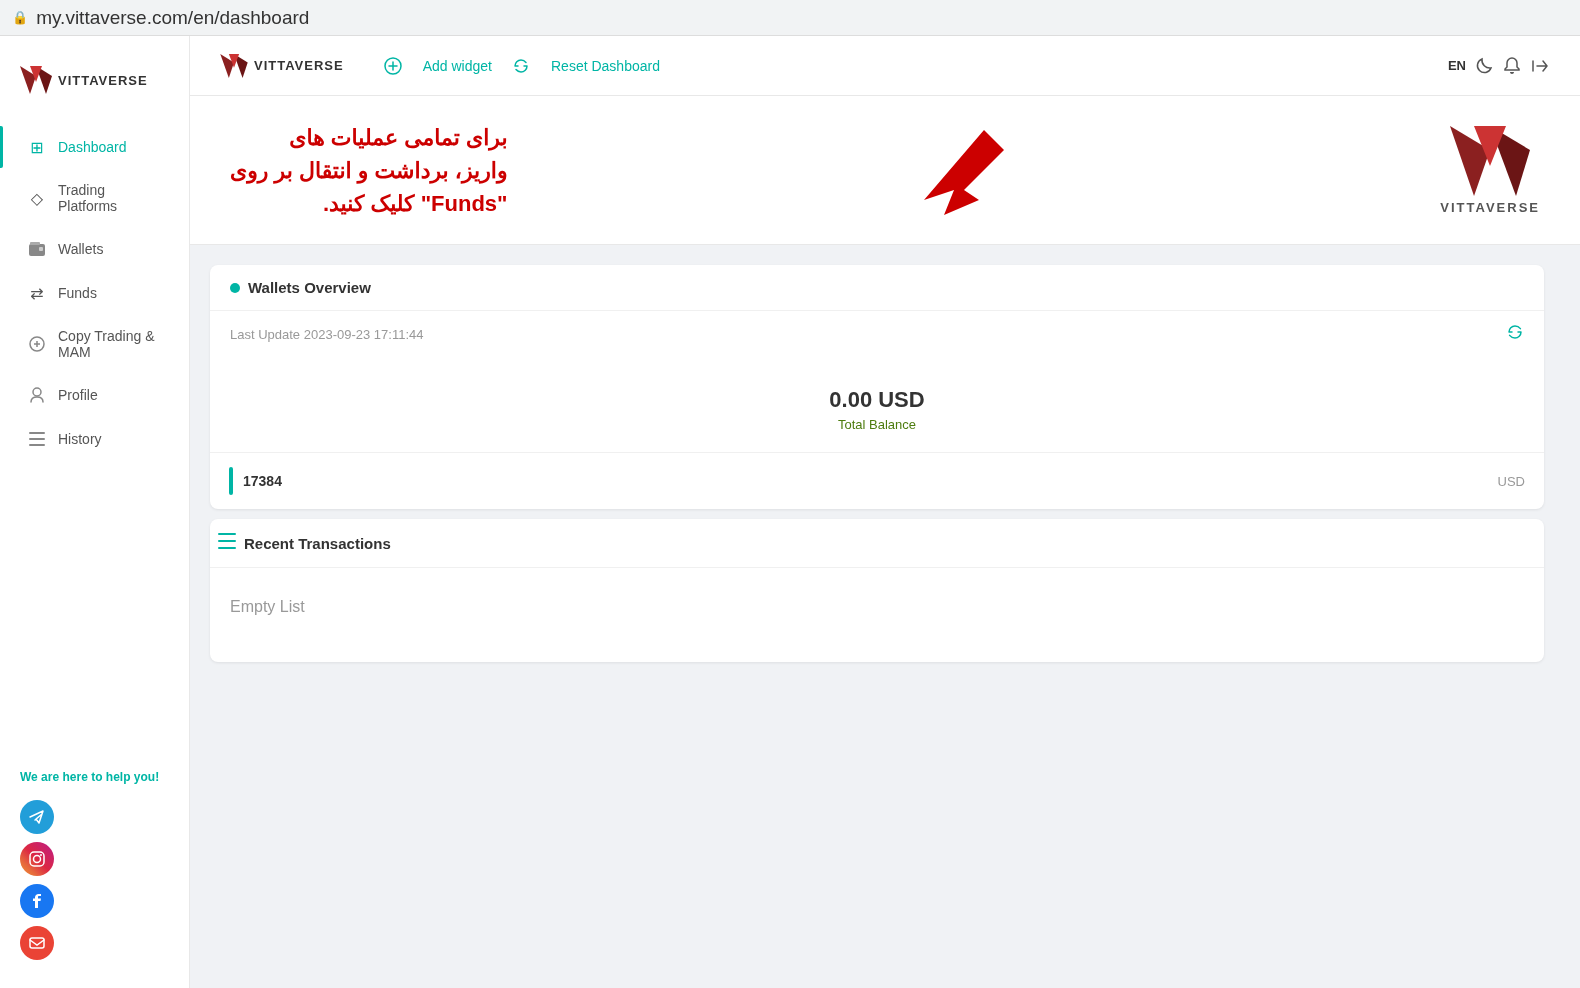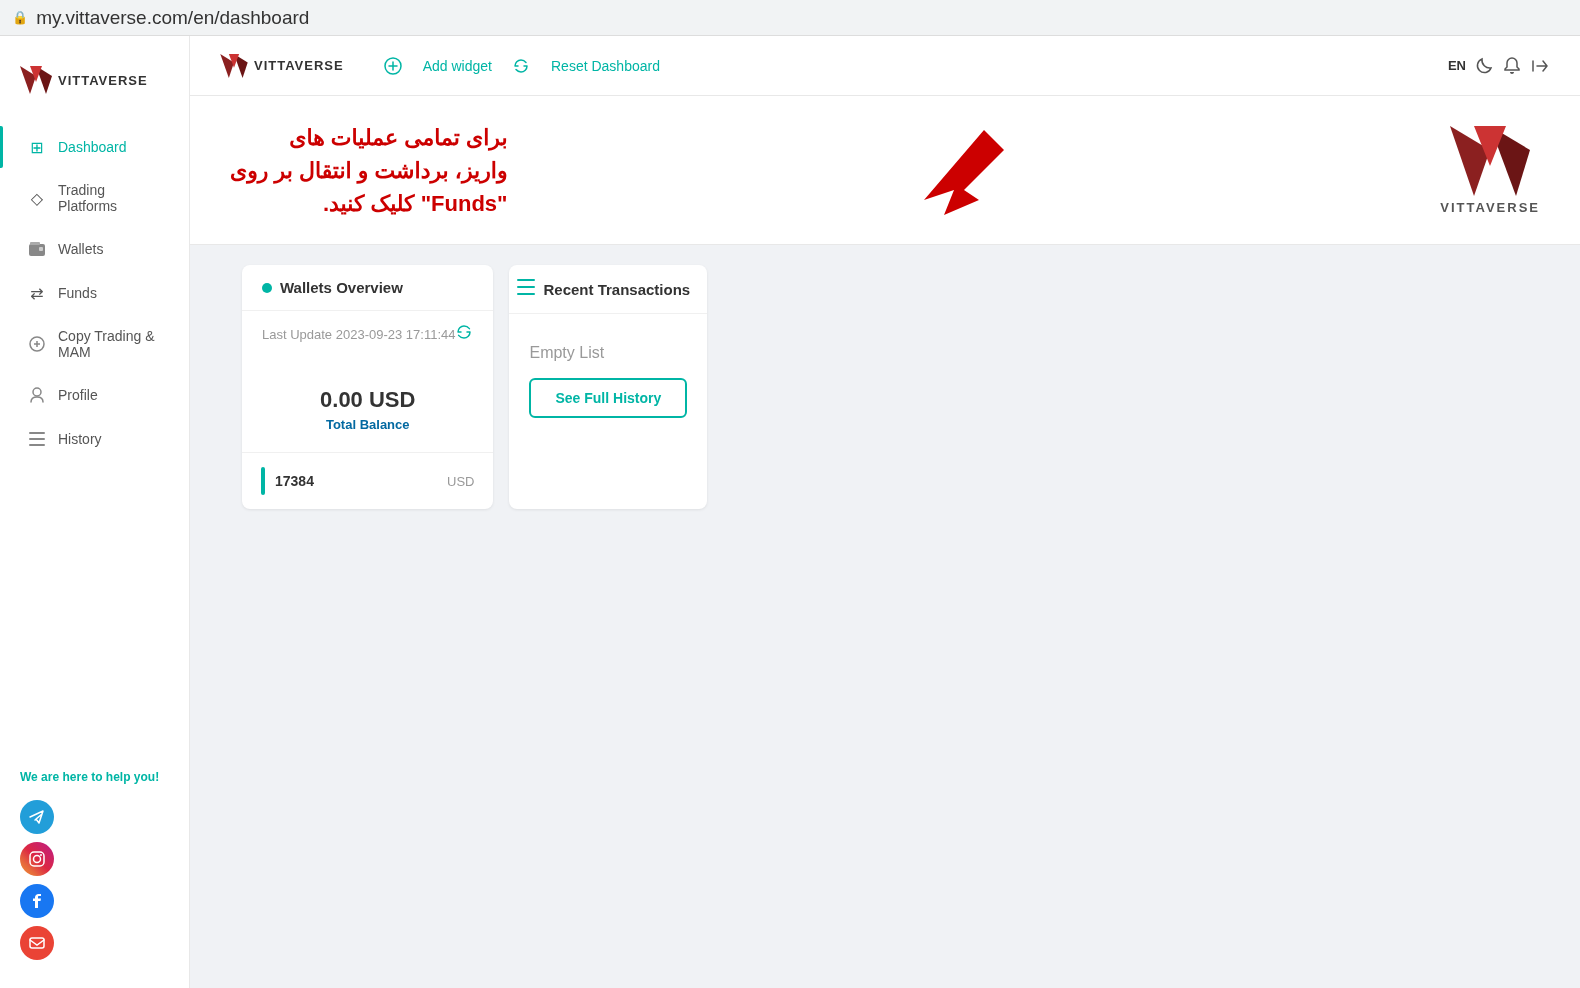--- a/index.html
+++ b/index.html
@@ -217,24 +217,23 @@
       display: flex;
       gap: 0;
       padding: 20px;
       flex: 1;
     }
 
     
     .left-column {
       flex: 1;
       display: flex;
-      flex-direction: row;
-      gap: 16px;
+      flex-direction: column;
+      gap: 10px;
       margin-right: 16px;
-      margin-left: 32px;
     }
 
     
     .right-column {
       width: 380px;
       flex-shrink: 0;
     }
 
     
     .widget-card {
@@ -281,23 +280,22 @@
       padding: 30px 20px 20px;
       text-align: center;
     }
     .balance-amount {
       font-size: 22px;
       font-weight: 700;
       color: #333;
     }
     .balance-label {
       font-size: 13px;
-      color: #0369a1;
+      color: #4d7c0f;
       margin-top: 4px;
-      font-weight: bold;
     }
 
     
     .account-row {
       display: flex;
       align-items: center;
       padding: 14px 19px;
       border-top: 1px solid #f0f0f0;
       gap: 10px;
     }
@@ -654,21 +652,20 @@
                 <svg width="18" height="16" viewBox="0 0 18 16" fill="none">
                     <rect y="0" width="18" height="2" rx="1" fill="#00b5a5"></rect>
                     <rect y="7" width="18" height="2" rx="1" fill="#00b5a5"></rect>
                     <rect y="14" width="18" height="2" rx="1" fill="#00b5a5"></rect>
                   </svg>
               </span>
               <span class="transactions-title">Recent Transactions</span>
             </div>
             <div class="empty-list">
               <div class="empty-list-text">Empty List</div>
-              <button class="see-full-history-btn">See Full History</button>
             </div>
           </div>
 
         </div>
 
 
       </div>
     </div>
   </div>
 </div>

